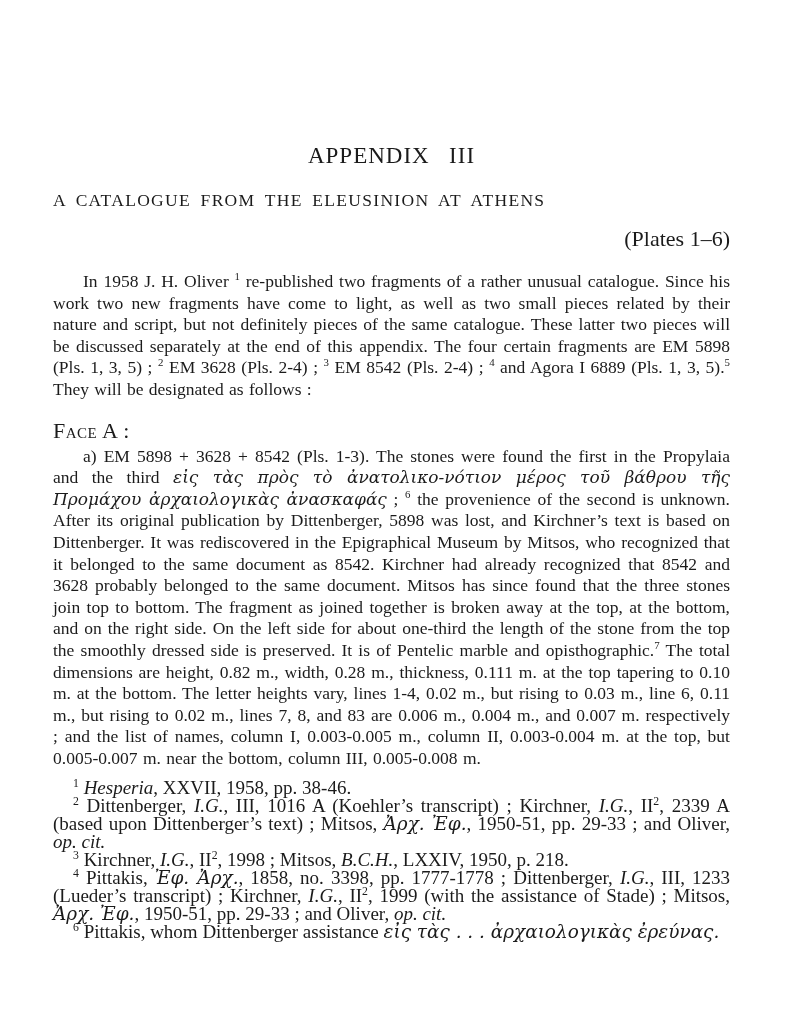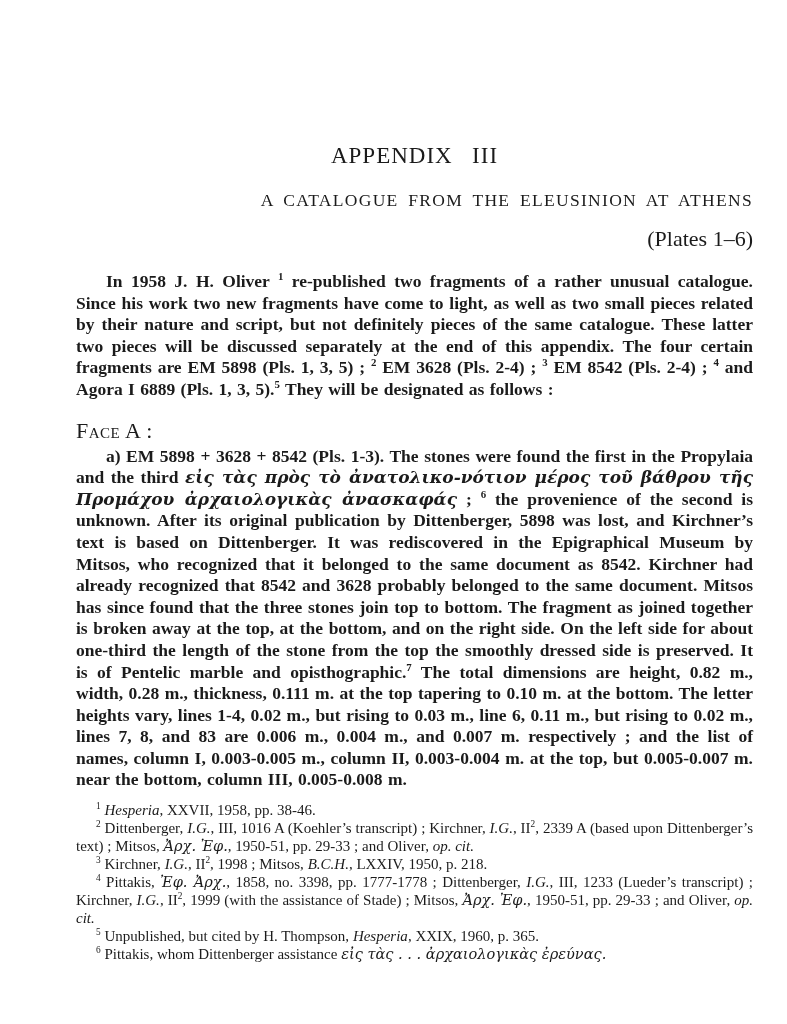--- a/index.html
+++ b/index.html
@@ -10,70 +10,69 @@
   body {
     width: 787px;
     height: 1024px;
     position: relative;
     font-family: "Liberation Serif", "DejaVu Serif", serif;
     color: #1b1b1b;
     overflow: hidden;
   }
   .page {
     position: absolute;
-    left: 76px;
+    left: 53px;
     top: 0;
     width: 677px;
   }
   .title {
     margin: 142px 0 0 0;
     text-align: center;
     font-size: 23px;
     font-weight: 400;
     line-height: 28px;
     letter-spacing: 1px;
     word-spacing: 0.55em;
   }
   .subtitle {
     margin: 19px 0 0 0;
-    text-align: right;
+    text-align: left;
     font-size: 17.5px;
     font-weight: 400;
     line-height: 22px;
     letter-spacing: 1.3px;
     word-spacing: 4px;
   }
   .plates {
     margin: 17px 0 0 0;
     text-align: right;
     font-size: 22px;
     line-height: 22px;
   }
   .body-para {
     margin: 21px 0 0 0;
     font-size: 17.5px;
     line-height: 21.6px;
     text-align: justify;
     text-indent: 30px;
     word-spacing: 1px;
-    font-weight: bold;
   }
   .face-heading {
     margin: 19px 0 0 0;
     font-size: 22px;
     line-height: 22px;
     font-variant: small-caps;
     letter-spacing: 0.5px;
   }
   .para-a {
     margin: 4px 0 0 0;
   }
   .footnotes {
     margin: 10px 0 0 0;
-    font-size: 15px;
+    font-size: 19px;
     line-height: 18px;
   }
   .footnotes p {
     margin: 0;
     text-indent: 20px;
     text-align: justify;
   }
   .sup {
     vertical-align: super;
     font-size: 0.62em;
@@ -103,17 +102,16 @@
 
   <div class="face-heading">Face A :</div>
 
   <p class="body-para para-a"><span>a) EM 5898 + 3628 + 8542 (Pls. 1-3). The stones were found the first in the Propylaia and the third </span><span class="g">εἰς τὰς πρὸς τὸ ἀνατολικο-νότιον μέρος τοῦ βάθρου τῆς Προμάχου ἀρχαιολογικὰς ἀνασκαφάς</span><span> ; </span><span class="sup">6</span><span> the provenience of the second is unknown. After its original publication by Dittenberger, 5898 was lost, and Kirchner’s text is based on Dittenberger. It was rediscovered in the Epigraphical Museum by Mitsos, who recognized that it belonged to the same document as 8542. Kirchner had already recognized that 8542 and 3628 probably belonged to the same document. Mitsos has since found that the three stones join top to bottom. The fragment as joined together is broken away at the top, at the bottom, and on the right side. On the left side for about one-third the length of the stone from the top the smoothly dressed side is preserved. It is of Pentelic marble and opisthographic.</span><span class="sup">7</span><span> The total dimensions are height, 0.82 m., width, 0.28 m., thickness, 0.111 m. at the top tapering to 0.10 m. at the bottom. The letter heights vary, lines 1-4, 0.02 m., but rising to 0.03 m., line 6, 0.11 m., but rising to 0.02 m., lines 7, 8, and 83 are 0.006 m., 0.004 m., and 0.007 m. respectively ; and the list of names, column I, 0.003-0.005 m., column II, 0.003-0.004 m. at the top, but 0.005-0.007 m. near the bottom, column III, 0.005-0.008 m.</span></p>
 
   <div class="footnotes">
     <p><span class="sup">1</span><span> </span><span class="i">Hesperia</span><span>, XXVII, 1958, pp. 38-46.</span></p>
     <p><span class="sup">2</span><span> Dittenberger, </span><span class="i">I.G.</span><span>, III, 1016 A (Koehler’s transcript) ; Kirchner, </span><span class="i">I.G.</span><span>, II</span><span class="sup">2</span><span>, 2339 A (based upon Dittenberger’s text) ; Mitsos, </span><span class="g">Ἀρχ. Ἐφ.</span><span>, 1950-51, pp. 29-33 ; and Oliver, </span><span class="i">op. cit.</span></p>
     <p><span class="sup">3</span><span> Kirchner, </span><span class="i">I.G.</span><span>, II</span><span class="sup">2</span><span>, 1998 ; Mitsos, </span><span class="i">B.C.H.</span><span>, LXXIV, 1950, p. 218.</span></p>
     <p><span class="sup">4</span><span> Pittakis, </span><span class="g">Ἐφ. Ἀρχ.</span><span>, 1858, no. 3398, pp. 1777-1778 ; Dittenberger, </span><span class="i">I.G.</span><span>, III, 1233 (Lueder’s transcript) ; Kirchner, </span><span class="i">I.G.</span><span>, II</span><span class="sup">2</span><span>, 1999 (with the assistance of Stade) ; Mitsos, </span><span class="g">Ἀρχ. Ἐφ.</span><span>, 1950-51, pp. 29-33 ; and Oliver, </span><span class="i">op. cit.</span></p>
-    <p><span class="sup">5</span><span> Unpublished, but cited by H. Thompson, </span><span class="i">Hesperia</span><span>, XXIX, 1960, p. 365.</span></p>
     <p><span class="sup">6</span><span> Pittakis, whom Dittenberger assistance </span><span class="g">εἰς τὰς . . . ἀρχαιολογικὰς ἐρεύνας.</span></p>
   </div>
 
 </div>
 
 </body></html>

